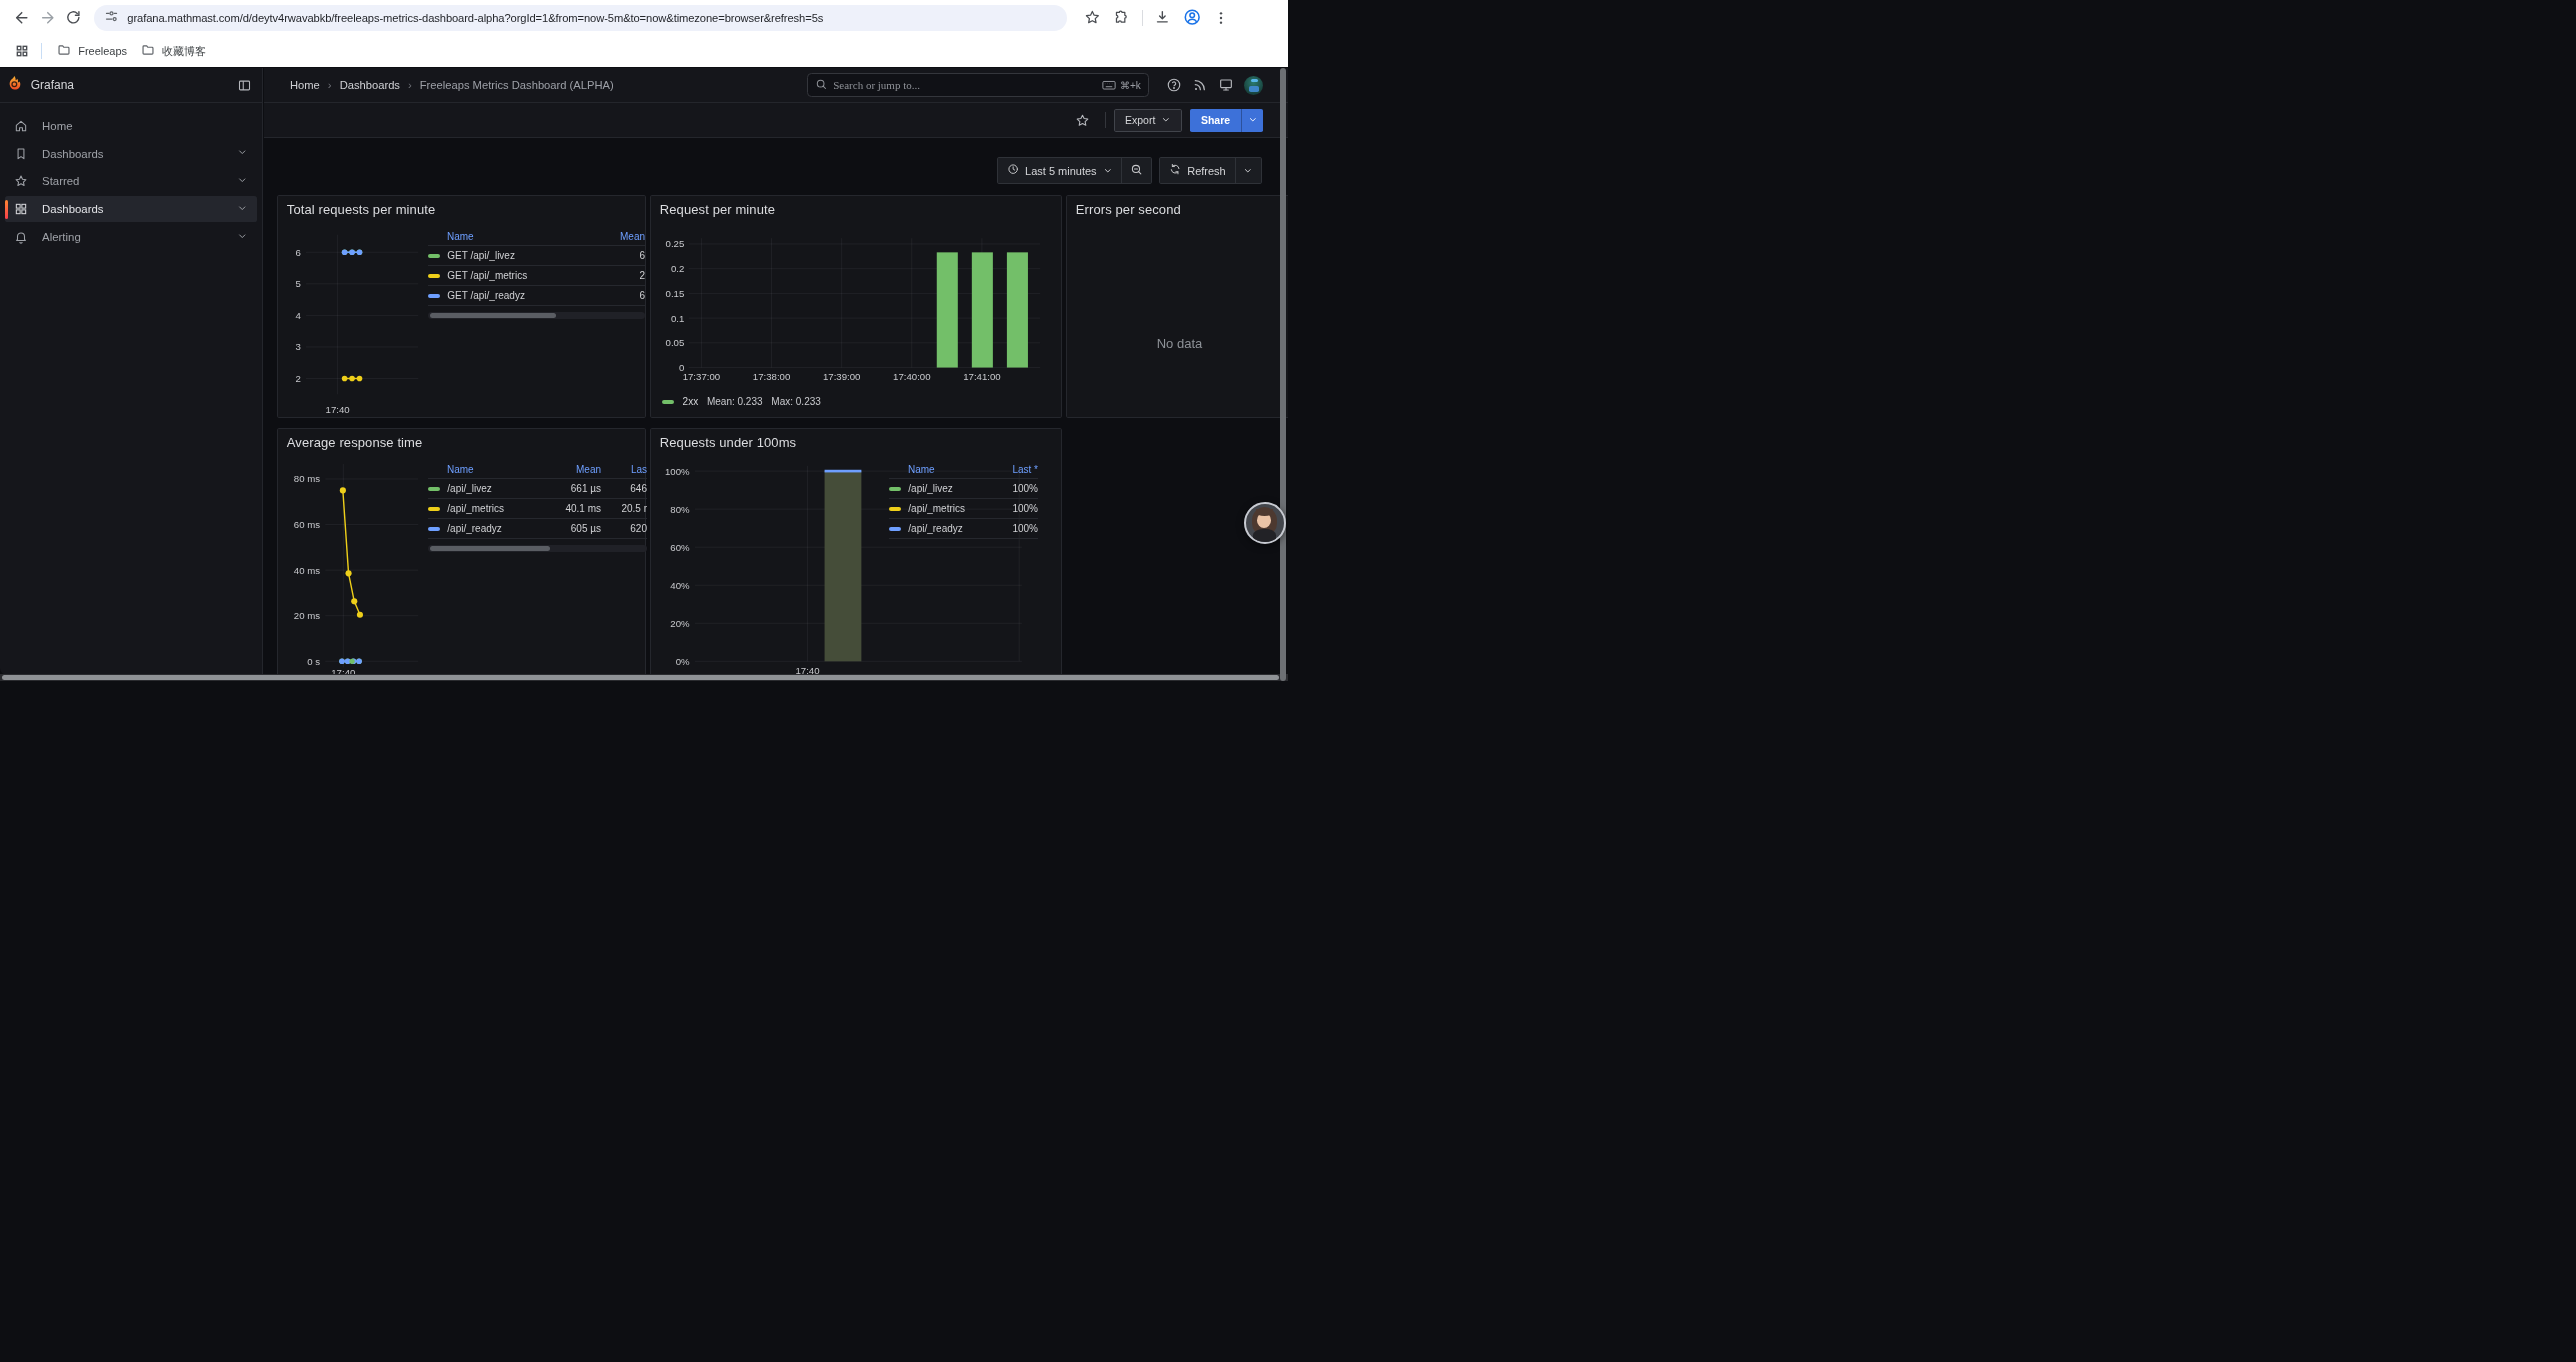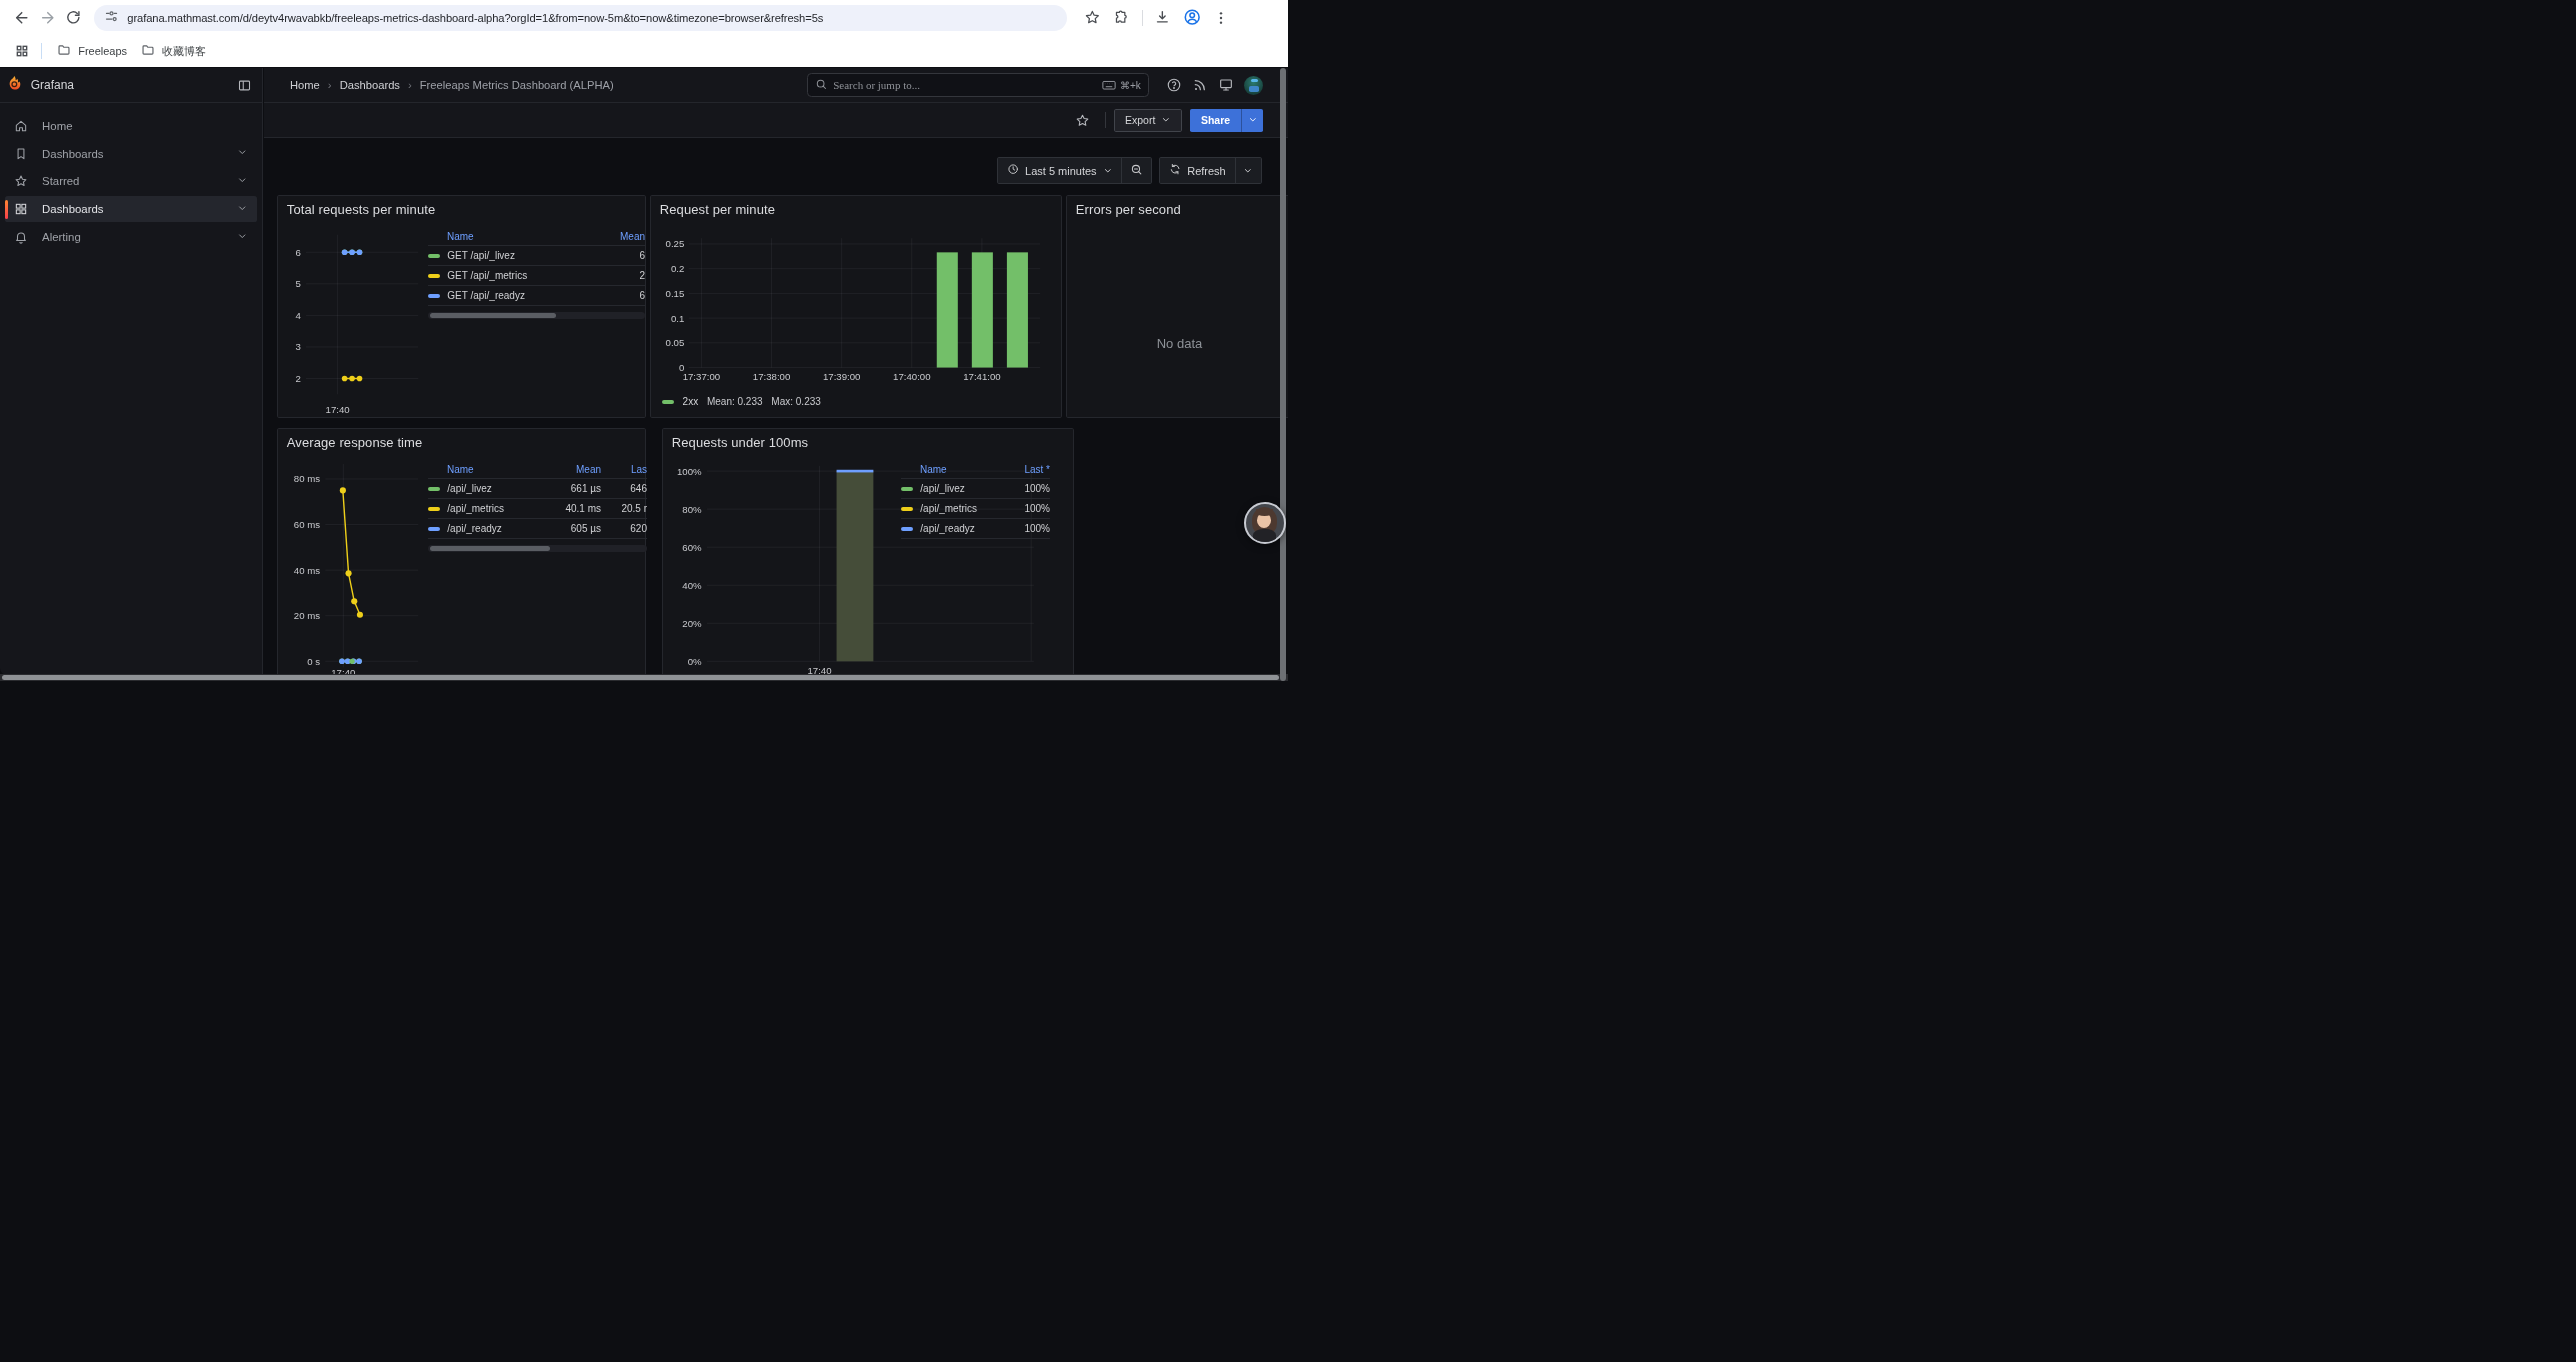--- a/index.html
+++ b/index.html
@@ -613,21 +613,21 @@
                 <span class="lg-name">/api/_readyz</span>
                 <span class="lg-val" style="width: 58px;">605 µs</span>
                 <span class="lg-val" style="width: 46px;">620</span>
               </div>
               <div class="lg-scroll">
                 <div class="thumb" style="width: 55%;"></div>
               </div>
             </div>
         </div>
 
-        <div class="panel" style="left:398px; top:290px; width:412px; height:403px;">
+        <div class="panel" style="left:386px; top:290px; width:412px; height:403px;">
           <div class="panel-title">Requests under 100ms</div>
           <svg class="chart" id="chart-p5" width="412" height="263" viewBox="0 0 470 300">
               <line x1="50" x2="423" y1="48" y2="48" stroke="rgba(205,211,230,0.08)" stroke-width="1"></line>
               <text x="44" y="52" fill="#c8c9cd" font-size="11" text-anchor="end" font-family="Liberation Sans, sans-serif">100%</text>
               <line x1="50" x2="423" y1="91.4" y2="91.4" stroke="rgba(205,211,230,0.08)" stroke-width="1"></line>
               <text x="44" y="95.4" fill="#c8c9cd" font-size="11" text-anchor="end" font-family="Liberation Sans, sans-serif">80%</text>
               <line x1="50" x2="423" y1="134.8" y2="134.8" stroke="rgba(205,211,230,0.08)" stroke-width="1"></line>
               <text x="44" y="138.8" fill="#c8c9cd" font-size="11" text-anchor="end" font-family="Liberation Sans, sans-serif">60%</text>
               <line x1="50" x2="423" y1="178.2" y2="178.2" stroke="rgba(205,211,230,0.08)" stroke-width="1"></line>
               <text x="44" y="182.2" fill="#c8c9cd" font-size="11" text-anchor="end" font-family="Liberation Sans, sans-serif">40%</text>

